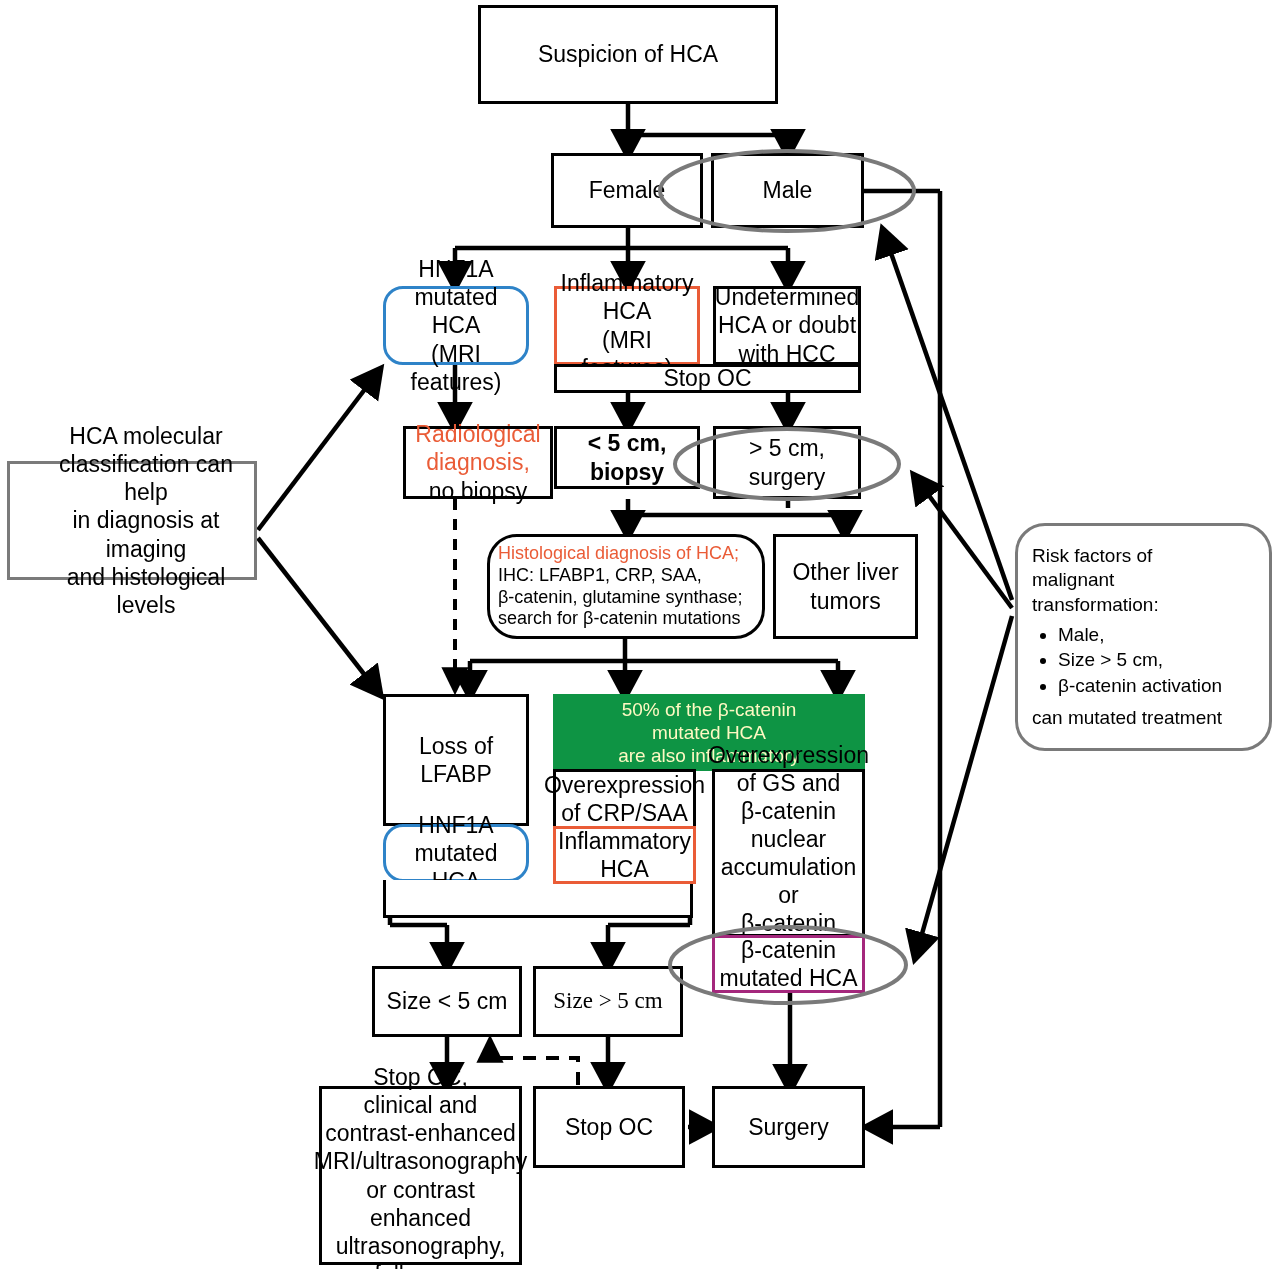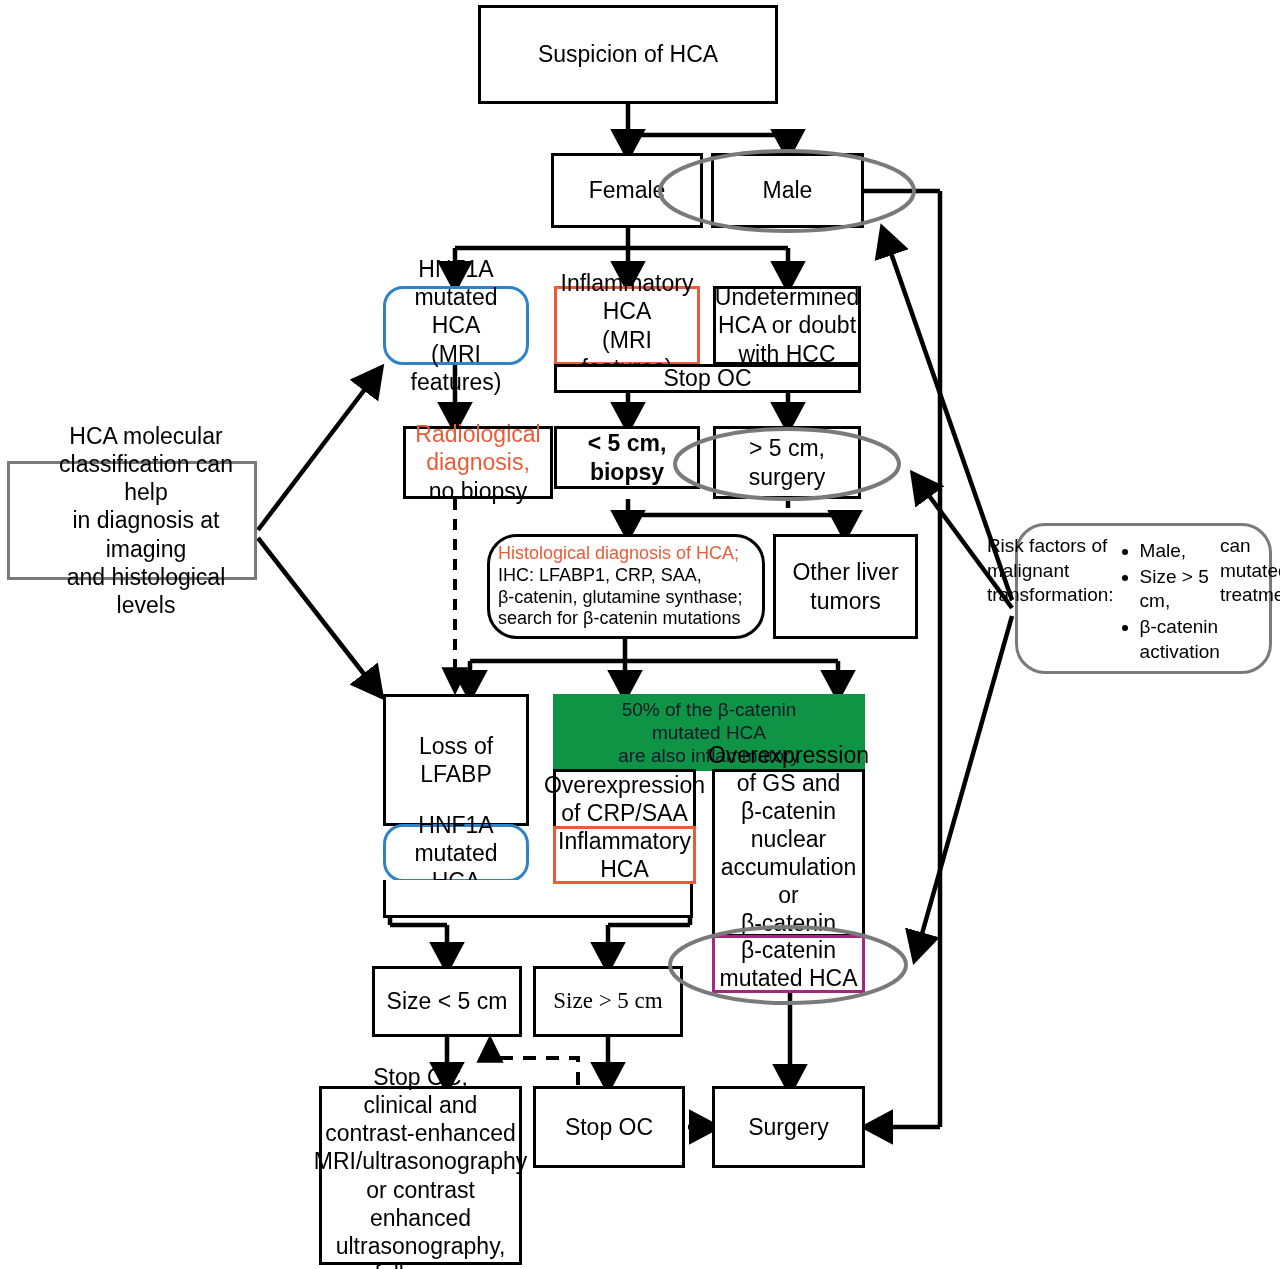--- a/index.html
+++ b/index.html
@@ -5,21 +5,21 @@
   html,body{margin:0;padding:0;background:#ffffff;}
   body{font-family:"Liberation Sans","DejaVu Sans",sans-serif;}
   #stage{position:relative;width:1280px;height:1269px;background:#fff;overflow:hidden;}
   .box{position:absolute;box-sizing:border-box;border:3px solid #000;background:#fff;
        display:flex;align-items:center;justify-content:center;text-align:center;
        font-size:23px;line-height:1.22;color:#000;z-index:5;padding:2px 4px;}
   .box.blue{border-color:#2e83c8;border-radius:20px;}
   .box.orange{border-color:#ea5c37;}
   .box.purple{border-color:#a4277c;}
   .box.gray{border-color:#7a7a7a;}
-  .box.green{background:#0e9444;border-color:#0e9444;color:#0f172a;}
+  .box.green{background:#0e9444;border-color:#0e9444;color:#fef9c3;}
   .box.lefttext{justify-content:flex-start;text-align:left;border-radius:30px;}
   .orangetxt{color:#ea5c37;}
   svg.layer{position:absolute;left:0;top:0;width:1280px;height:1269px;}
   svg.arrows{z-index:2;}
   svg.ovals{z-index:9;pointer-events:none;}
   .bullets{margin:4px 0 6px 0;padding-left:26px;}
   .bullets li{margin:1px 0;}
   .rf p{margin:0;}
   .rf{font-size:19px;line-height:1.3;}
 </style>
@@ -184,21 +184,21 @@
 ultrasonography,
 follow-up</div>
   <div class="box" style="left:533px;top:1086px;width:152px;height:82px;">Stop OC</div>
   <div class="box" style="left:712px;top:1086px;width:153px;height:82px;">Surgery</div>
 
   <div class="box gray" style="left:7px;top:461px;width:250px;height:119px;white-space:pre-line;padding-left:32px;">HCA molecular
 classification can help
 in diagnosis at imaging
 and histological levels</div>
 
-  <div class="box gray rf lefttext" style="left:1015px;top:523px;width:257px;height:151px;flex-direction:row;
+  <div class="box gray rf lefttext" style="left:1015px;top:523px;width:257px;height:228px;flex-direction:column;
               align-items:flex-start;justify-content:center;padding:8px 14px;">
     <p style="white-space:pre-line;">Risk factors of
 malignant
 transformation:</p>
     <ul class="bullets">
       <li>Male,</li>
       <li>Size &gt; 5 cm,</li>
       <li>β-catenin activation</li>
     </ul>
     <p>can mutated treatment</p>

